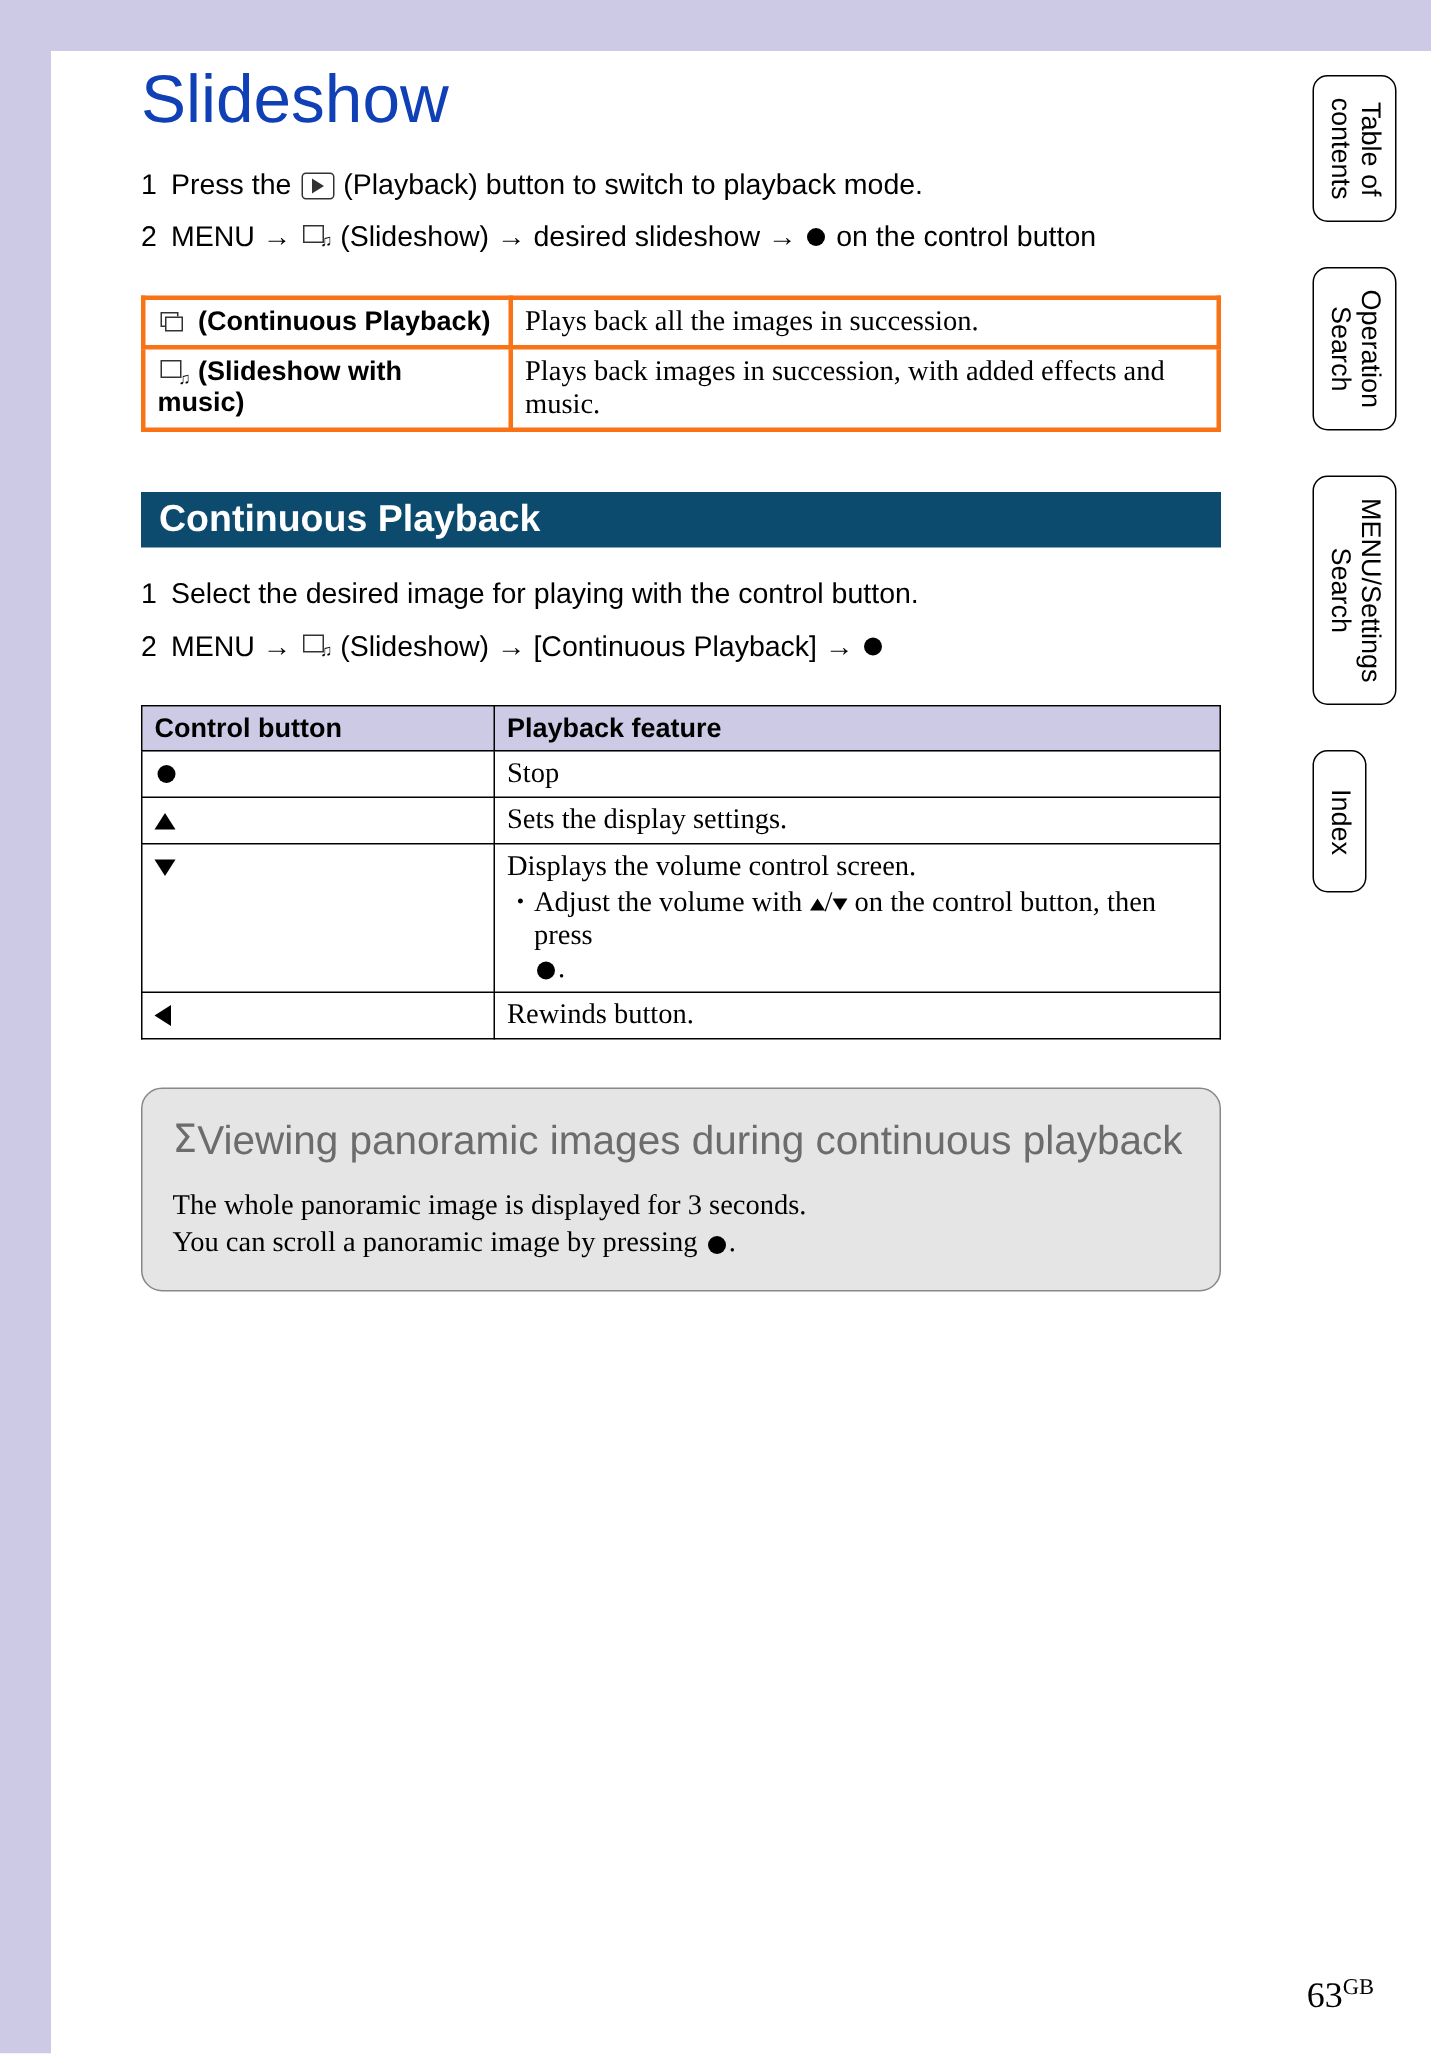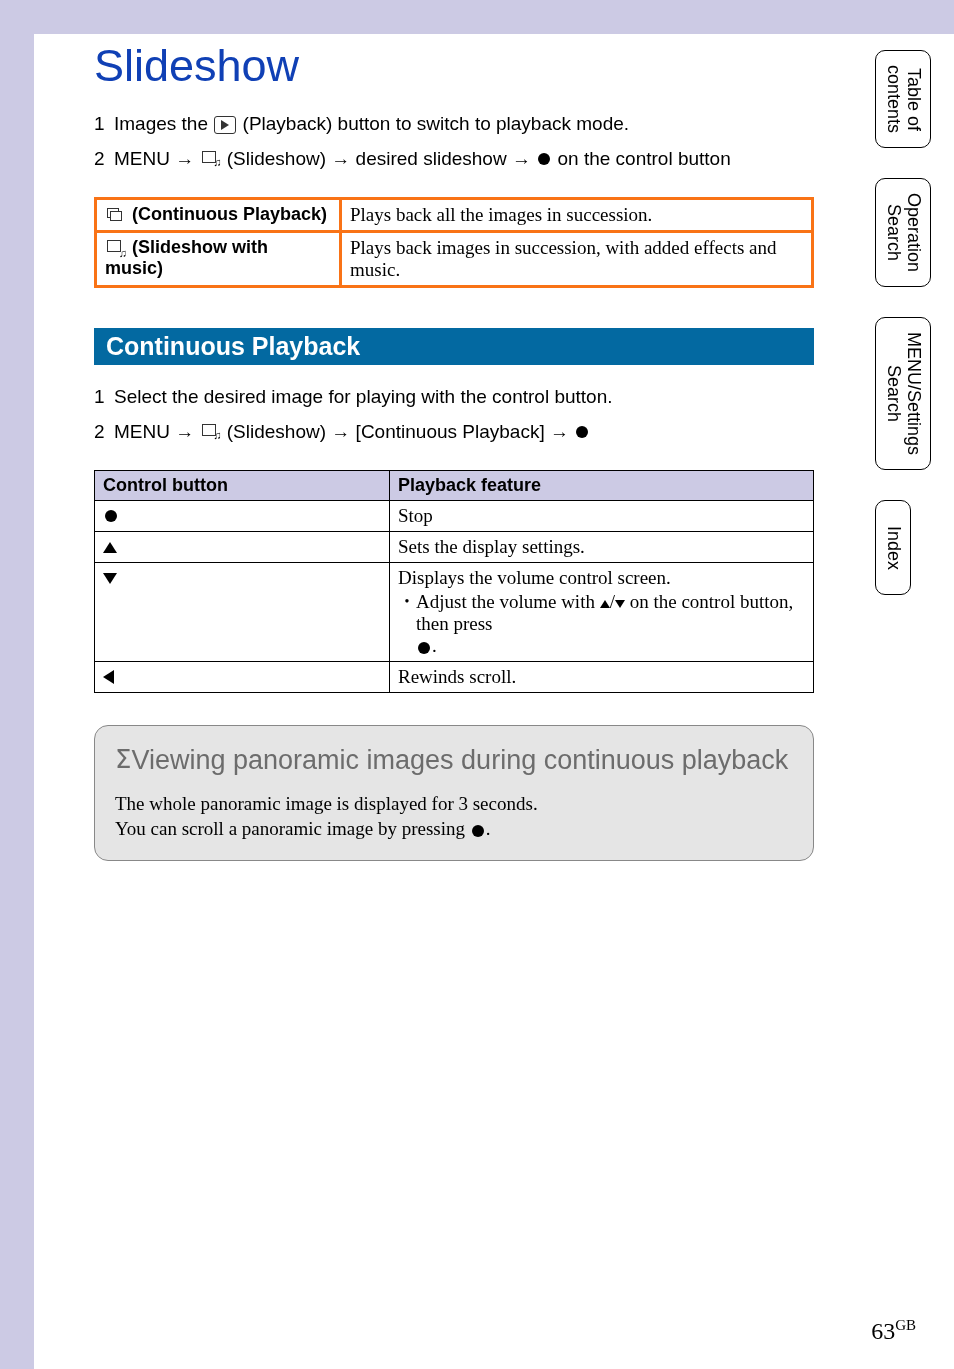--- a/index.html
+++ b/index.html
@@ -153,21 +153,21 @@
     .mode-table td:first-child {
       width: 245px;
       font-family: Arial, sans-serif;
       font-weight: bold;
     }
     .mode-table td:last-child {
       font-family: 'Times New Roman', serif;
       font-size: 19px;
     }
     .section-header {
-      background: #0369a1;
+      background: #0c4a6e;
       color: #fff;
       font-family: Arial, sans-serif;
       font-size: 25px;
       font-weight: bold;
       padding: 4px 12px;
       margin-top: 40px;
       margin-bottom: 18px;
     }
     .control-table {
       border-collapse: collapse;
@@ -177,21 +177,21 @@
     .control-table th {
       background: #cccae4;
       border: 1px solid #000;
       text-align: left;
       padding: 4px 8px;
       font-family: Arial, sans-serif;
       font-size: 18px;
       font-weight: bold;
     }
     .control-table th:first-child {
-      width: 295px;
+      width: 235px;
     }
     .control-table td {
       border: 1px solid #000;
       padding: 4px 8px;
       font-family: 'Times New Roman', serif;
       font-size: 19px;
       vertical-align: top;
     }
     .control-table td:first-child {
       font-size: 17px;
@@ -307,21 +307,21 @@
   <div class="sidebar-tab">Index</div>
 </div>
 
 <div class="content">
   <h1 class="page-title">Slideshow</h1>
 
   <div class="step-list">
     <div class="step-item">
       <span class="step-num">1</span>
       <span class="step-text">
-        <span>Images the </span><span class="icon-playback"></span><span> (Playback) button to switch to playback mode.</span>
+        <span>Press the </span><span class="icon-playback"></span><span> (Playback) button to switch to playback mode.</span>
       </span>
     </div>
     <div class="step-item">
       <span class="step-num">2</span>
       <span class="step-text">
         <span>MENU </span><span class="arrow">→</span> <span class="icon-slideshow"></span><span> (Slideshow) </span><span class="arrow">→</span><span> desired slideshow </span><span class="arrow">→</span> <span class="dot"></span><span> on the control button</span>
       </span>
     </div>
   </div>
 
@@ -374,21 +374,21 @@
         <div class="bullet-line">
           <span class="bullet-dot">•</span>
           <span>
             <span>Adjust the volume with </span><span class="tri-up" style="border-left-width:5px;border-right-width:5px;border-bottom-width:8px;"></span>/<span class="tri-down" style="border-left-width:5px;border-right-width:5px;border-top-width:8px;"></span><span> on the control button, then press </span><br><span class="dot"></span>.
           </span>
         </div>
       </td>
     </tr>
     <tr>
       <td><span class="tri-left"></span></td>
-      <td>Rewinds scroll.</td>
+      <td>Rewinds button.</td>
     </tr>
   </tbody>
     </table>
 
   <div class="tip-box">
     <div class="tip-title">
       <span class="tip-icon">ⵉ</span><span>Viewing panoramic images during continuous playback</span>
     </div>
     <div class="tip-body">
       <div>The whole panoramic image is displayed for 3 seconds.</div>

